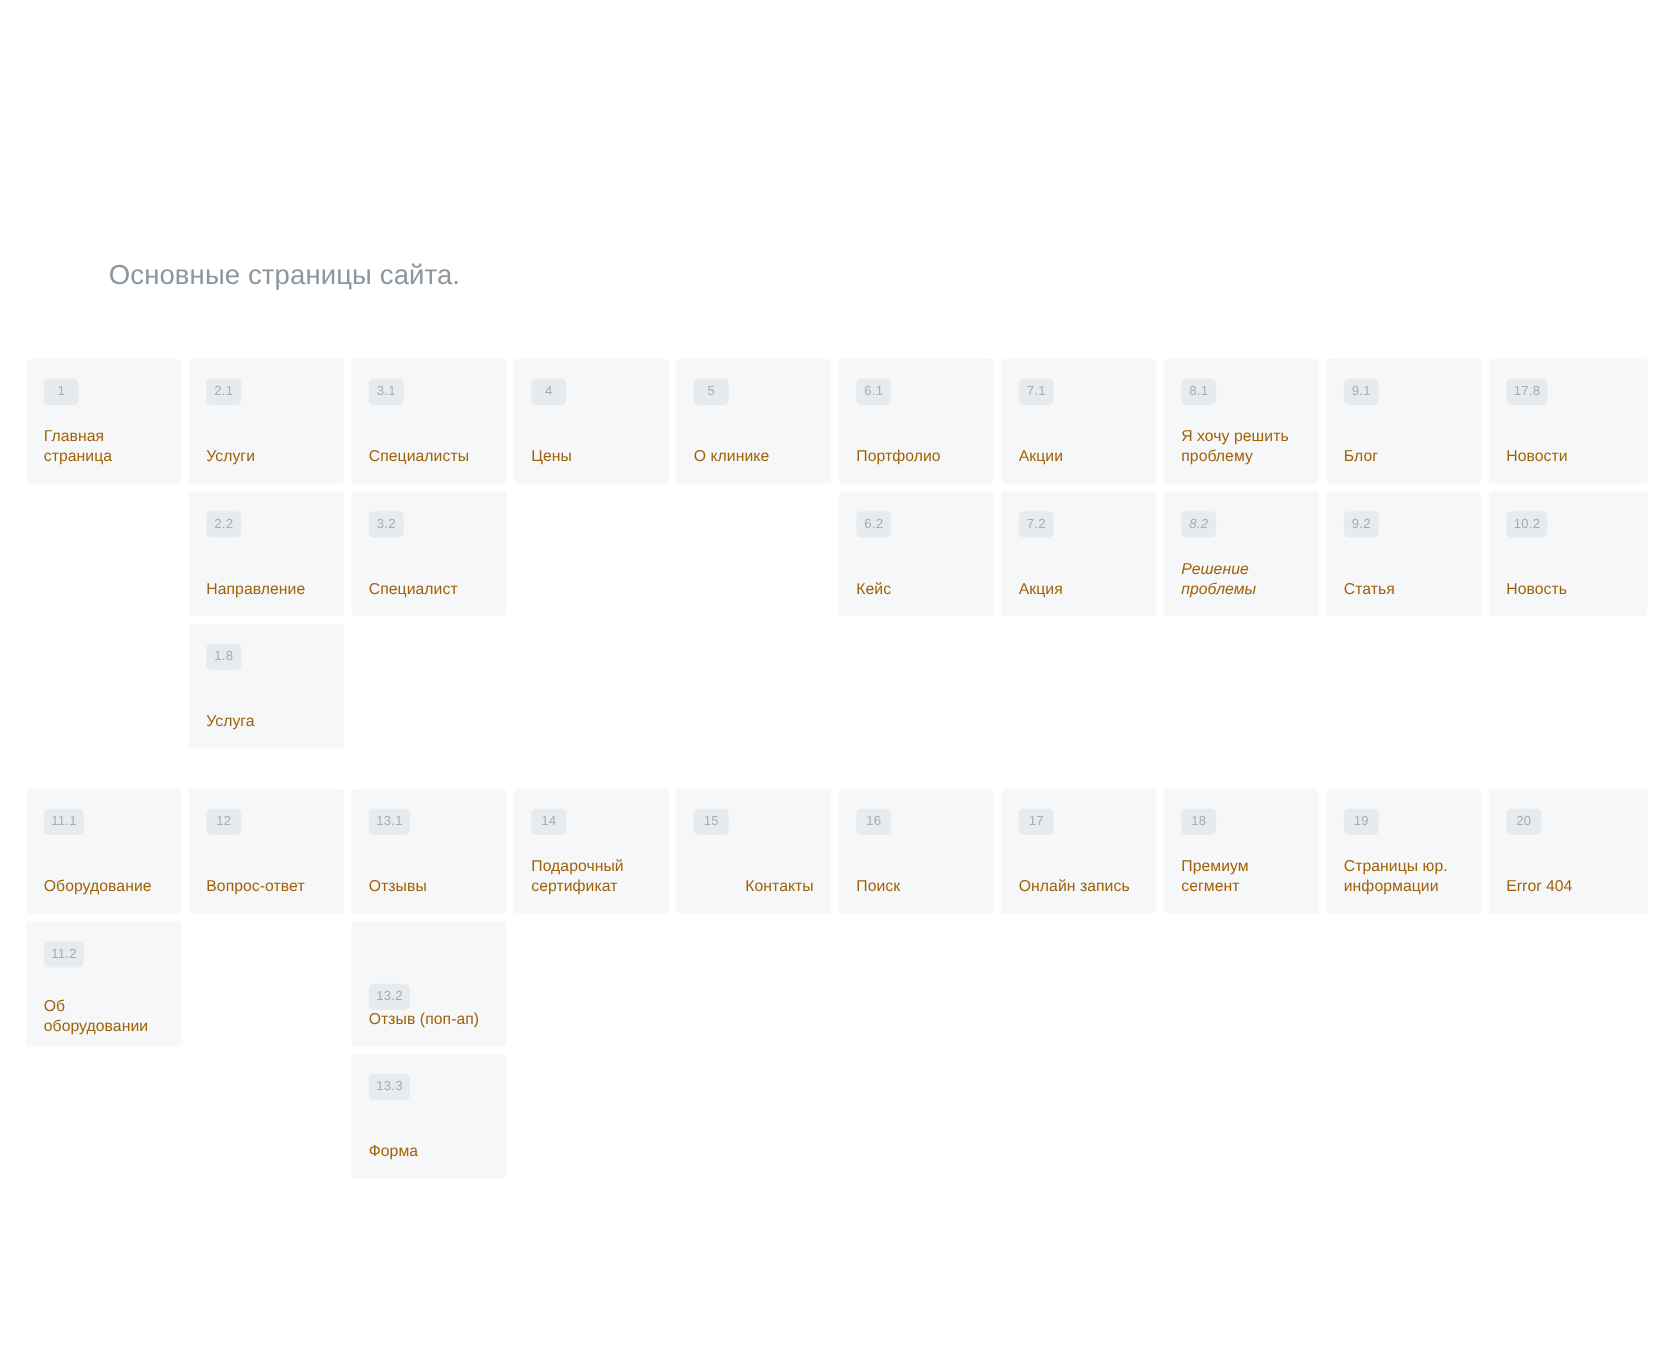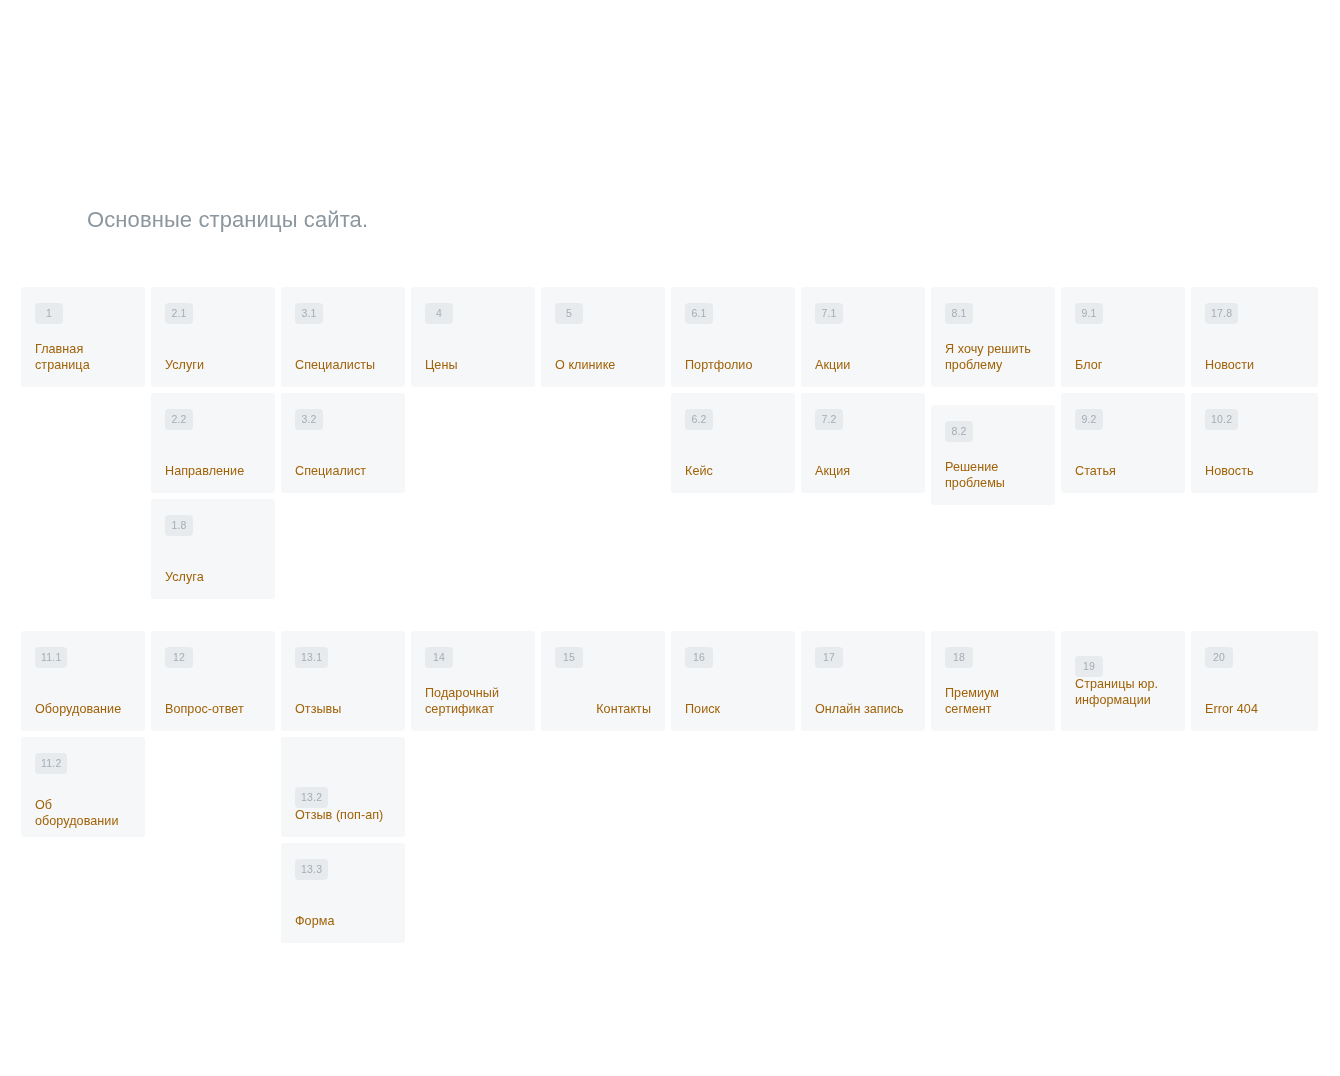--- a/index.html
+++ b/index.html
@@ -143,21 +143,21 @@
           <div class="card-label">Акции</div>
         </div>
         <div class="card" style="left: 780px; top: 106px;">
           <span class="badge">7.2</span>
           <div class="card-label">Акция</div>
         </div>
         <div class="card" style="left: 910px; top: 0px;">
           <span class="badge">8.1</span>
           <div class="card-label">Я хочу решить проблему</div>
         </div>
-        <div class="card" style="left: 910px; top: 118px;">
+        <div class="card" style="left: 910px; top: 106px; font-style: italic;">
           <span class="badge">8.2</span>
           <div class="card-label">Решение проблемы</div>
         </div>
         <div class="card" style="left: 1040px; top: 0px;">
           <span class="badge">9.1</span>
           <div class="card-label">Блог</div>
         </div>
         <div class="card" style="left: 1040px; top: 106px;">
           <span class="badge">9.2</span>
           <div class="card-label">Статья</div>
@@ -212,21 +212,21 @@
           <div class="card-label">Поиск</div>
         </div>
         <div class="card" style="left: 780px; top: 0px;">
           <span class="badge">17</span>
           <div class="card-label">Онлайн запись</div>
         </div>
         <div class="card" style="left: 910px; top: 0px;">
           <span class="badge">18</span>
           <div class="card-label">Премиум сегмент</div>
         </div>
-        <div class="card" style="left: 1040px; top: 0px; justify-content: center;">
+        <div class="card" style="left: 1040px; top: 0px;">
           <span class="badge">19</span>
           <div class="card-label">Страницы юр. информации</div>
         </div>
         <div class="card wide" style="left: 1170px; top: 0px;">
           <span class="badge">20</span>
           <div class="card-label">Error 404</div>
         </div>
       </div>
   </div>
 

